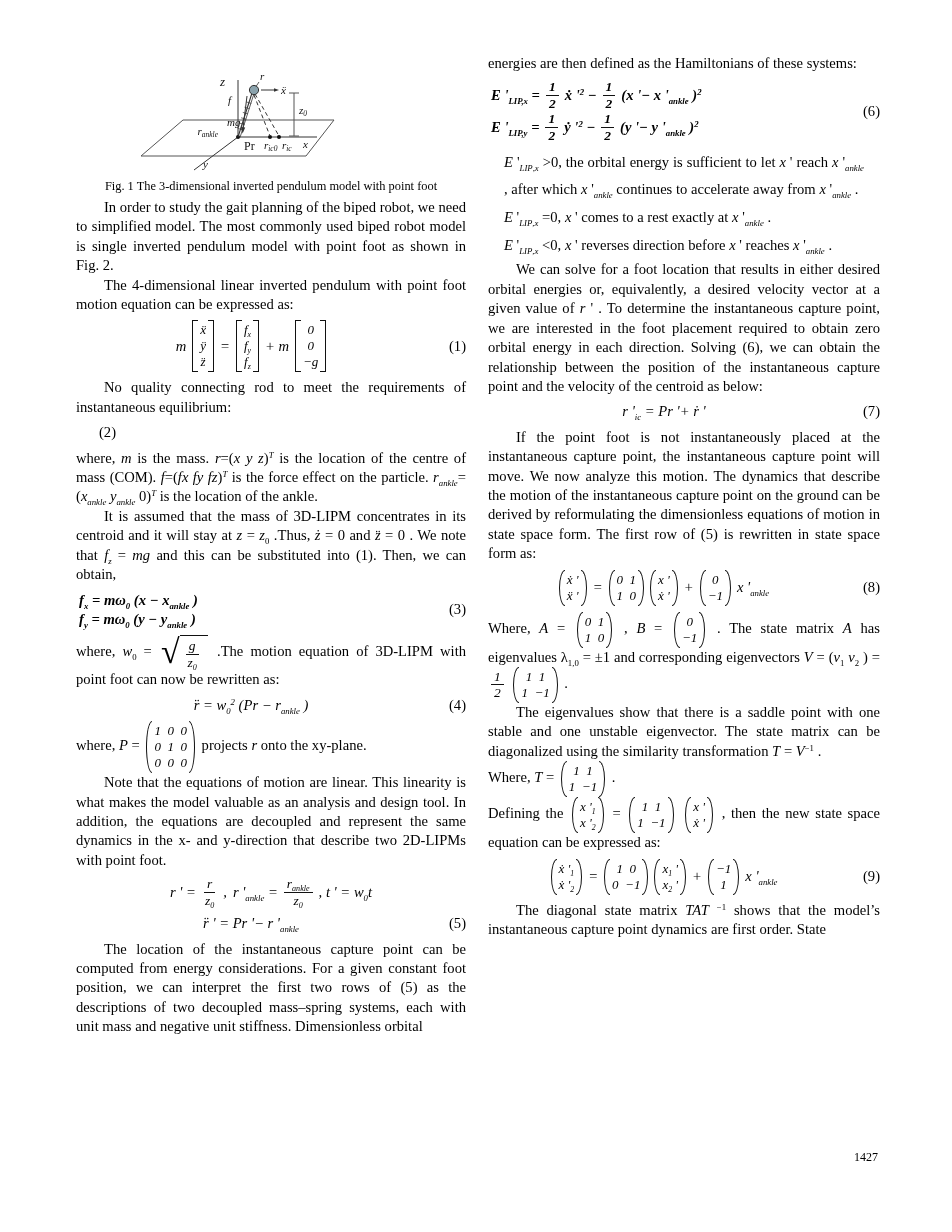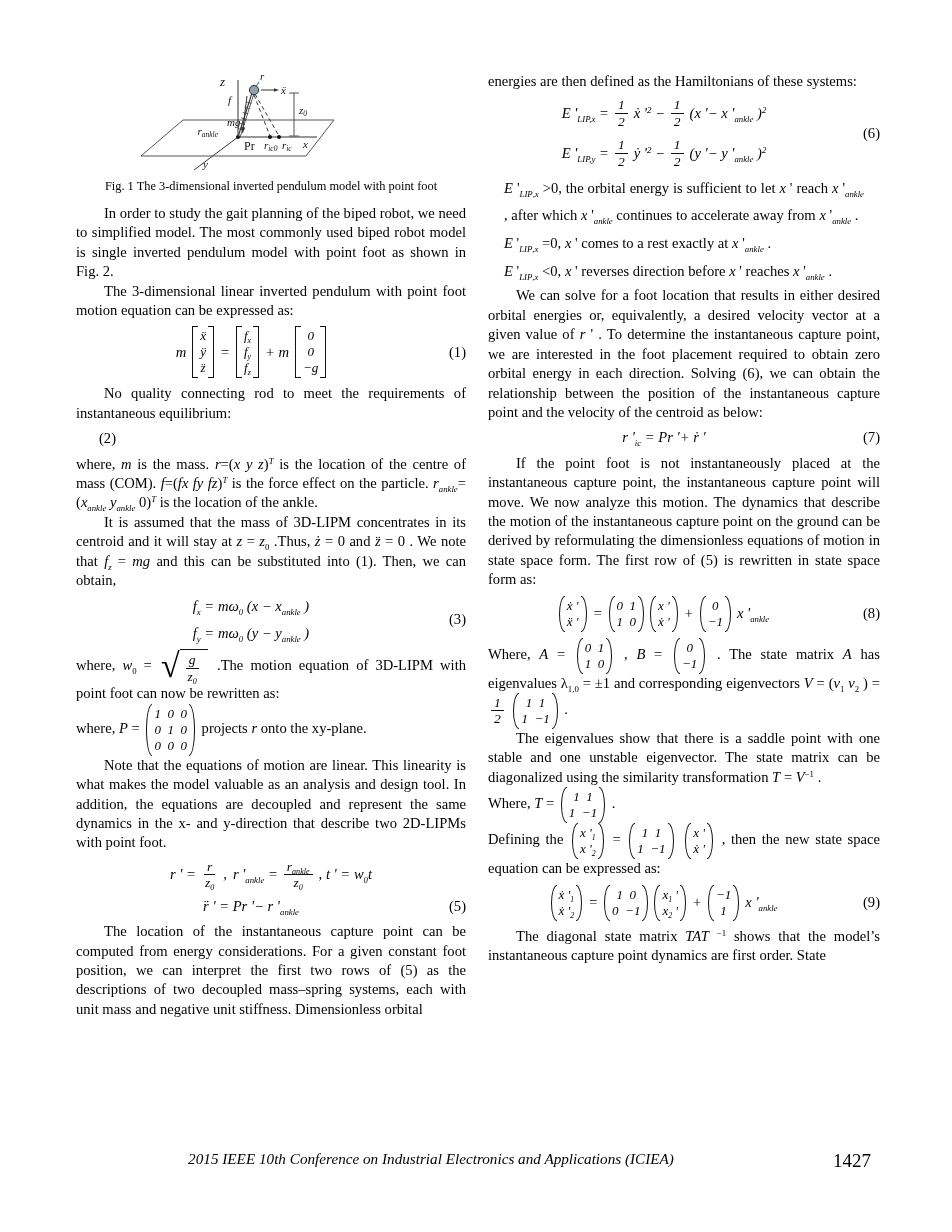--- a/index.html
+++ b/index.html
@@ -2,35 +2,35 @@
 <html><head>
 <meta charset="utf-8">
 <style>
   html,body { margin:0; padding:0; background:#ffffff; }
   .page {
     position:relative; width:952px; height:1232px; background:#fff;
     font-family:"Liberation Serif", serif; color:#000; overflow:hidden;
   }
   .col { position:absolute; text-align:justify; font-size:14.6px; line-height:19.4px; }
   #colL { left:76px; top:58px;  width:390px; }
-  #colR { left:488px; top:72px; width:392px; }
+  #colR { left:488px; top:54px; width:392px; }
 
   p { margin:0; text-indent:28px; }
   p.ni { text-indent:0; }
   p.mathline { text-indent:0; line-height:27px; margin:1px 16px; }
 
   i { font-style:italic; }
   sub { font-size:60%; vertical-align:-0.4em; line-height:0; }
   sup { font-size:60%; vertical-align:0.6em;  line-height:0; }
 
   
   .eqrow { display:flex; align-items:center; margin:6px 0; text-indent:0; }
   .eqbody { flex:1; display:flex; justify-content:center; align-items:center; flex-wrap:wrap; font-style:italic; }
   .eqbody > * { margin:0 3px; }
-  .eqcol  { flex:1; display:flex; flex-direction:column; align-items:center; gap:8px; font-style:italic; }
+  .eqcol  { flex:1; display:flex; flex-direction:column; font-style:italic;font-weight:bold; }
   .eqline { display:flex; align-items:center; }
   .eqline > * { margin:0 3px; }
   .eqnum  { width:40px; text-align:right; font-style:normal; }
 
   
   .mat { display:inline-flex; flex-direction:column; align-items:center; justify-content:center;
          padding:2px 8px; margin:0 3px; position:relative; vertical-align:middle;
          font-size:13px; line-height:16px; font-style:italic; text-indent:0; }
   .mat > span { white-space:pre; display:block; text-align:center; }
   .pm::before, .pm::after, .bm::before, .bm::after {
@@ -47,29 +47,29 @@
   .frac .fd { padding:0 3px; }
 
   
   .sqrt { display:inline-flex; align-items:flex-start; vertical-align:middle; text-indent:0; font-style:italic; margin:0 2px; }
   .sqrt .rad { font-size:34px; line-height:0.85; font-style:normal; transform:translateY(3px); }
   .sqrt .sb  { border-top:1.3px solid #111; padding:2px 5px 0 2px; }
 
   
   .figwrap { text-align:center; text-indent:0; margin-bottom:4px; }
   .figwrap svg { display:block; margin:0 auto 2px auto; }
-  .figcap { font-size:12.4px; text-align:center; text-indent:0; line-height:16px; margin-bottom:10px; }
+  .figcap { font-size:12.4px; text-align:center; text-indent:0; line-height:16px; margin-bottom:4px; }
   .flbl { font-family:"Liberation Serif", serif; font-size:11px; font-style:italic; fill:#111; }
   .fsub { font-family:"Liberation Serif", serif; font-size:7.5px; font-style:italic; fill:#111; }
   .frm  { font-family:"Liberation Serif", serif; font-size:12px; font-style:normal; fill:#111; }
 
   
   .conf { position:absolute; top:1150px; left:60px; right:150px; text-align:center;
           font-style:italic; font-size:15.2px; }
-  .pageno { position:absolute; top:1150px; right:81px; font-size:19px; }
+  .pageno { position:absolute; top:1150px; right:74px; font-size:12px; }
 </style>
 </head>
 <body>
 
 <div class="page">
 
   <div class="col" id="colL">
 
     <div class="figwrap">
       <svg width="300" height="118" viewBox="0 0 300 118">
@@ -123,21 +123,21 @@
 
         <text x="97" y="77" text-anchor="end" class="flbl"><tspan>r</tspan><tspan class="fsub" dy="2">ankle</tspan></text>
         <text x="123" y="92" class="frm">Pr</text>
         <text x="143" y="91" class="flbl"><tspan>r</tspan><tspan class="fsub" dy="2">ic0</tspan></text>
         <text x="161" y="91" class="flbl"><tspan>r</tspan><tspan class="fsub" dy="2">ic</tspan></text>
       </svg>
       <div class="figcap">Fig. 1 The 3-dimensional inverted pendulum model with point foot</div>
     </div>
 
     <p>In order to study the gait planning of the biped robot, we need to simplified model. The most commonly used biped robot model is single inverted pendulum model with point foot as shown in Fig. 2.</p>
-    <p>The 3-dimensional linear inverted pendulum with point foot motion equation can be expressed as:</p>
+    <p>The 4-dimensional linear inverted pendulum with point foot motion equation can be expressed as:</p>
 
     <div class="eqrow">
       <span class="eqbody">
         <span><i>m</i></span>
         <span class="mat bm">
             <span><i>ẍ</i></span>
             <span><i>ÿ</i></span>
             <span><i>z̈</i></span>
           </span>
         <span>=</span>
@@ -182,20 +182,26 @@
       <span class="sqrt">
           <span class="rad">√</span>
           <span class="sb"><span class="frac">
               <span class="fn"><i>g</i></span>
               <span class="fd"><i>z</i><sub>0</sub></span>
             </span></span>
         </span>
       <span>.The motion equation of 3D-LIPM with point foot can now be rewritten as:</span>
     </p>
 
+    <div class="eqrow">
+      <span class="eqbody">
+          <span><i>r̈</i> = <i>w</i><sub>0</sub><sup>2</sup> (<i>Pr</i> − <i>r</i><sub><i>ankle</i></sub> )</span>
+        </span>
+      <span class="eqnum">(4)</span>
+    </div>
 
     <p class="ni">
       <span>where, <i>P</i> =</span>
       <span class="mat pm">
           <span>1  0  0</span>
           <span>0  1  0</span>
           <span>0  0  0</span>
         </span>
       <span>projects <i>r</i> onto the xy-plane.</span>
     </p>
@@ -383,16 +389,15 @@
             <span>1</span>
           </span>
         <span><i>x</i> '<sub><i>ankle</i></sub></span>
       </span>
       <span class="eqnum">(9)</span>
     </div>
 
     <p>The diagonal state matrix <i>TAT</i> <sup>−1</sup> shows that the model’s instantaneous capture point dynamics are first order. State</p>
   </div>
 
-  <div class="conf">2015 IEEE 10th Conference on Industrial Electronics and Applications (ICIEA)</div>
   <div class="pageno">1427</div>
 
 </div>
 
 </body></html>

